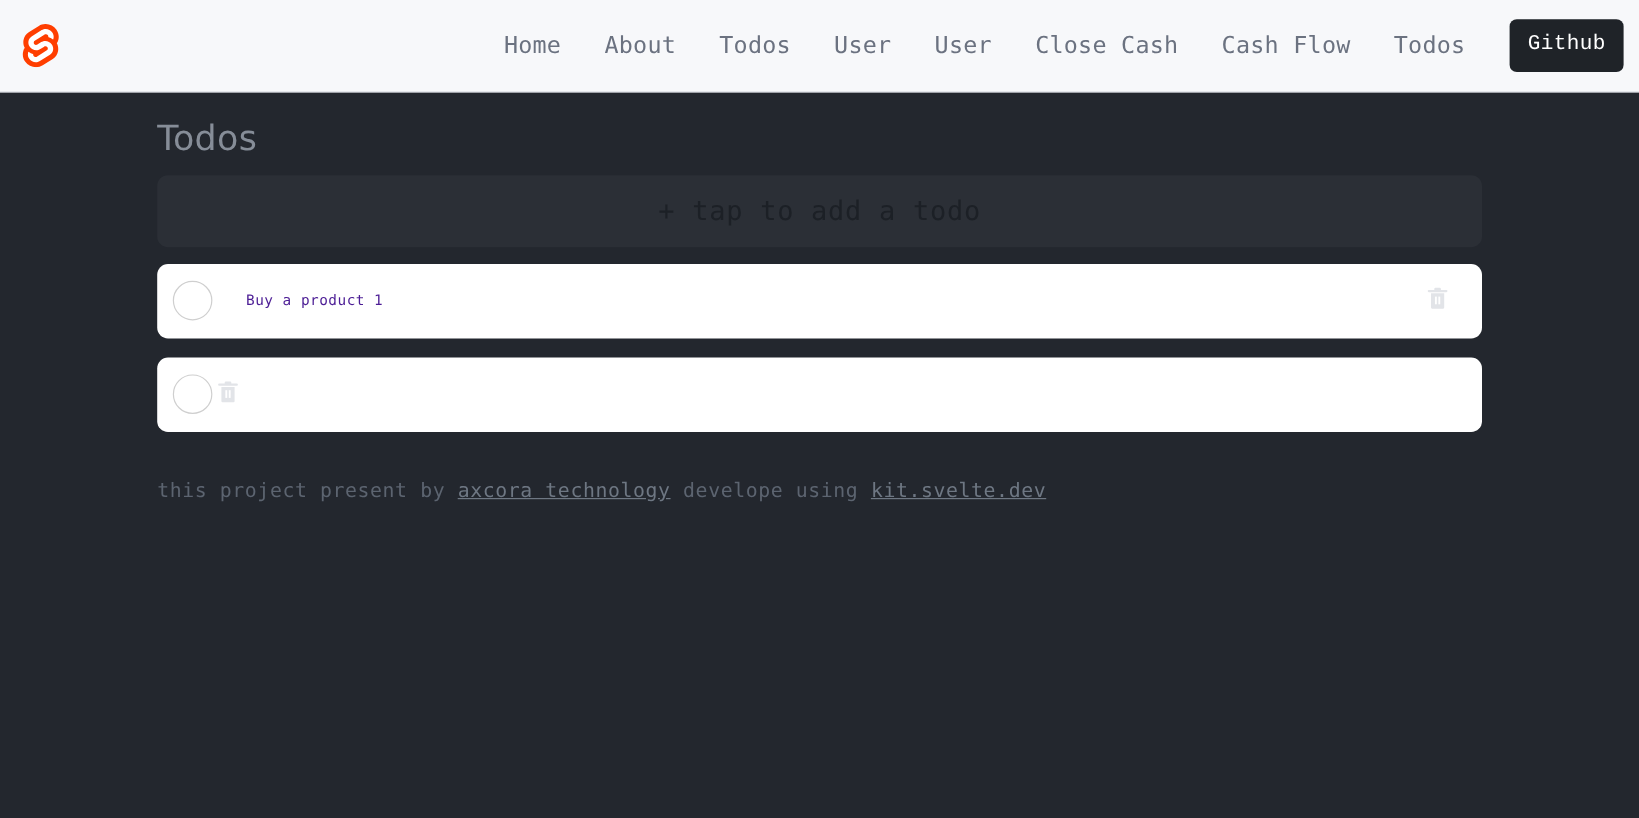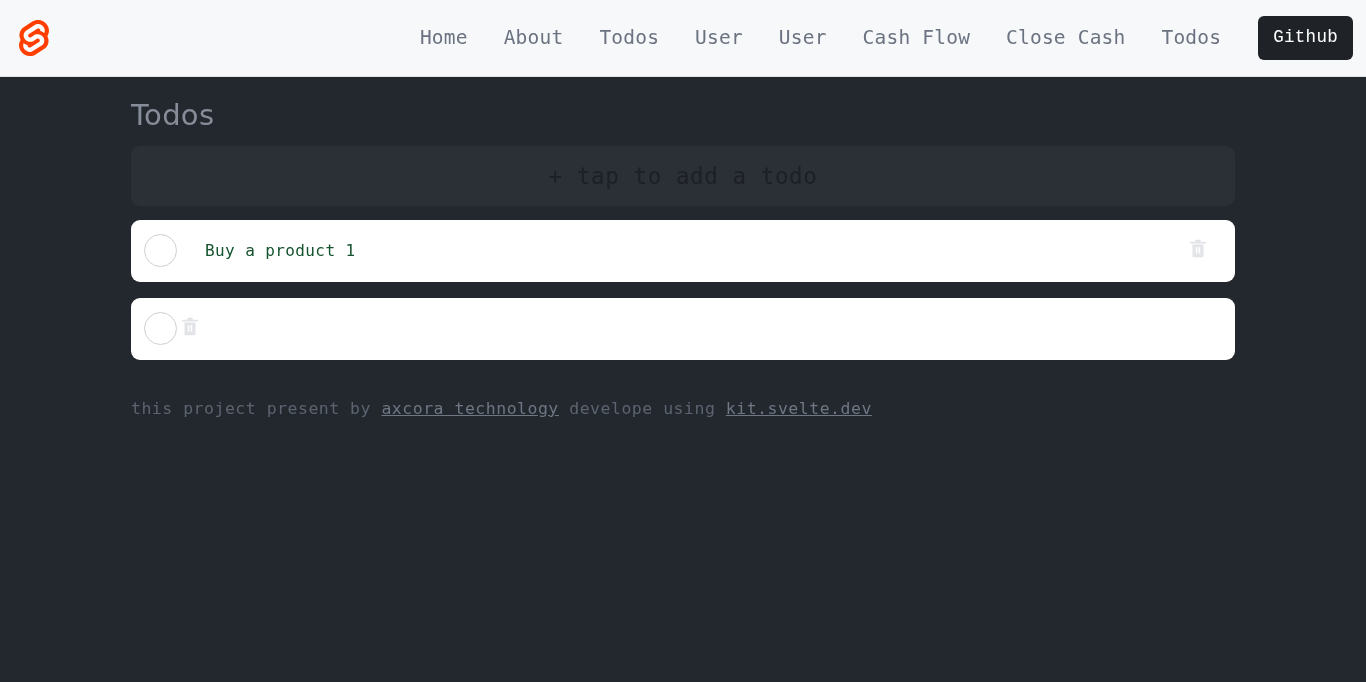--- a/index.html
+++ b/index.html
@@ -136,23 +136,23 @@
     border-radius: 50%;
     border: 1.4px solid #cfcfcf;
     background: #ffffff;
     flex: 0 0 auto;
     cursor: pointer;
   }
 
   .todo-text {
     margin-left: 28px;
     font-family: "DejaVu Sans Mono", "Liberation Mono", monospace;
-    font-size: 16px;
+    font-size: 12px;
     letter-spacing: 0.4px;
-    color: #14532d;
+    color: #4c1d95;
     flex: 1 1 auto;
     line-height: 1.2;
   }
 
   .todo-delete {
     width: 26px;
     height: 26px;
     flex: 0 0 auto;
     display: flex;
     align-items: center;
@@ -192,22 +192,22 @@
       </svg>
     </span>
   </a>
 
   <nav class="nav-links">
     <a class="nav-link" href="#">Home</a>
     <a class="nav-link" href="#">About</a>
     <a class="nav-link" href="#">Todos</a>
     <a class="nav-link" href="#">User</a>
     <a class="nav-link" href="#">User</a>
+    <a class="nav-link" href="#">Close Cash</a>
     <a class="nav-link" href="#">Cash Flow</a>
-    <a class="nav-link" href="#">Close Cash</a>
     <a class="nav-link" href="#">Todos</a>
     <button class="github-btn">Github</button>
   </nav>
 </header>
 
 <main class="page">
   <div class="container">
 
     <h1 class="page-title">Todos</h1>
 

